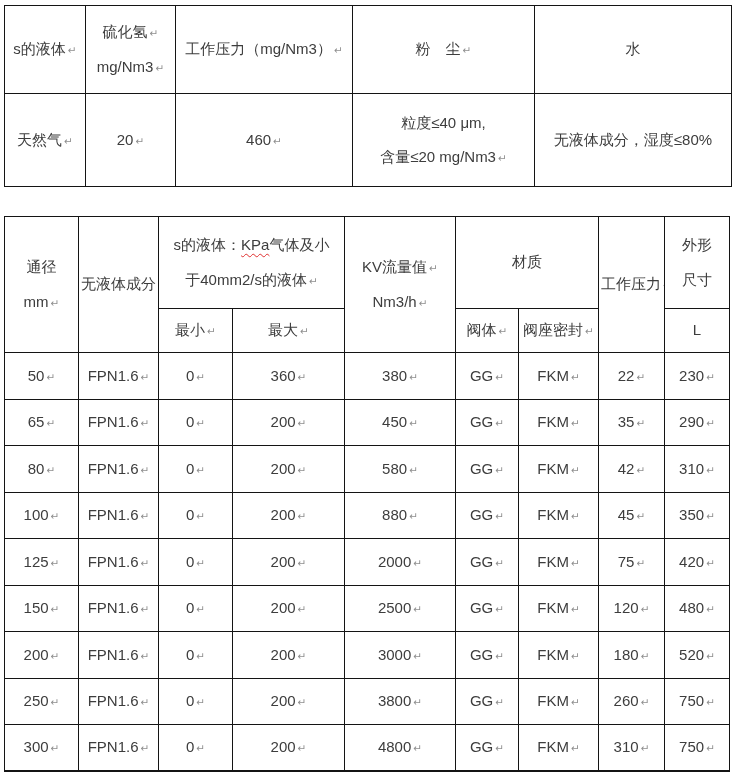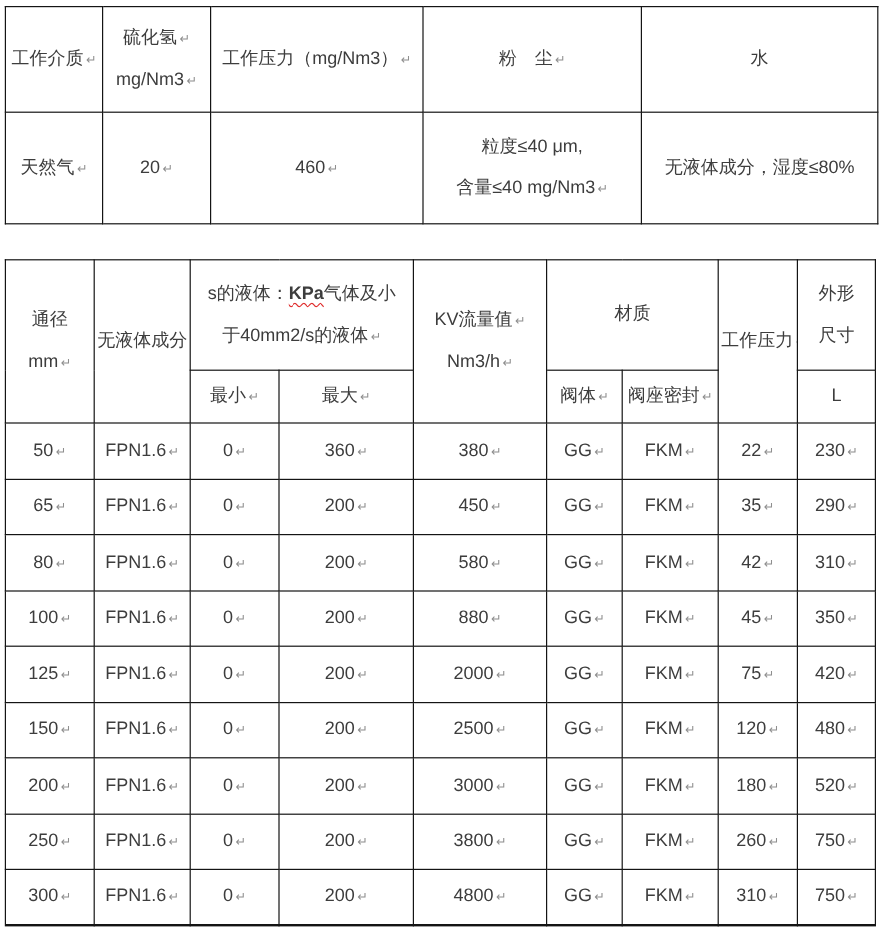--- a/index.html
+++ b/index.html
@@ -38,21 +38,20 @@
     font-size:10.5px;
     margin-left:2px;
     vertical-align:baseline;
   }
   .squiggle{
     text-decoration-line:underline;
     text-decoration-style:wavy;
     text-decoration-color:var(--accent);
     text-decoration-thickness:1px;
     text-underline-offset:3px;
-    font-weight:bold;
   }
   #media-table{left:4px;top:5px;width:727px;}
   #media-table tr.hdr{height:88px;}
   #media-table tr.data{height:93px;}
   #spec-table{left:4px;top:216px;width:725px;border-bottom:2px solid var(--border);}
   #spec-table tr.h1{height:92px;}
   #spec-table tr.h2{height:44px;}
   #spec-table tr.dr{height:46.5px;margin-top:40px;}
 </style>
 </head>
@@ -62,21 +61,21 @@
   <colgroup>
     <col style="width:81px">
       <col style="width:90px">
       <col style="width:177px">
       <col style="width:182px">
       <col style="width:197px">
   </colgroup>
   <tbody>
       <tr class="hdr">
     <td>
-      <span>工作介质</span><span class="rm">↵</span>
+      <span>s的液体</span><span class="rm">↵</span>
     </td>
     <td>
       <div><span>硫化氢</span><span class="rm">↵</span></div>
       <div><span>mg/Nm3</span><span class="rm">↵</span></div>
     </td>
     <td>
       <span>工作压力（mg/Nm3）</span><span class="rm">↵</span>
     </td>
     <td>
       <span>粉　尘</span><span class="rm">↵</span>
@@ -90,21 +89,21 @@
       <span>天然气</span><span class="rm">↵</span>
     </td>
     <td>
       <span>20</span><span class="rm">↵</span>
     </td>
     <td>
       <span>460</span><span class="rm">↵</span>
     </td>
     <td>
       <div><span>粒度≤40 μm,</span></div>
-      <div><span>含量≤40 mg/Nm3</span><span class="rm">↵</span></div>
+      <div><span>含量≤20 mg/Nm3</span><span class="rm">↵</span></div>
     </td>
     <td>
       <span>无液体成分，湿度≤80%</span>
     </td>
   </tr>
 </tbody>
   </table>
 
 <table id="spec-table">
   <colgroup>

